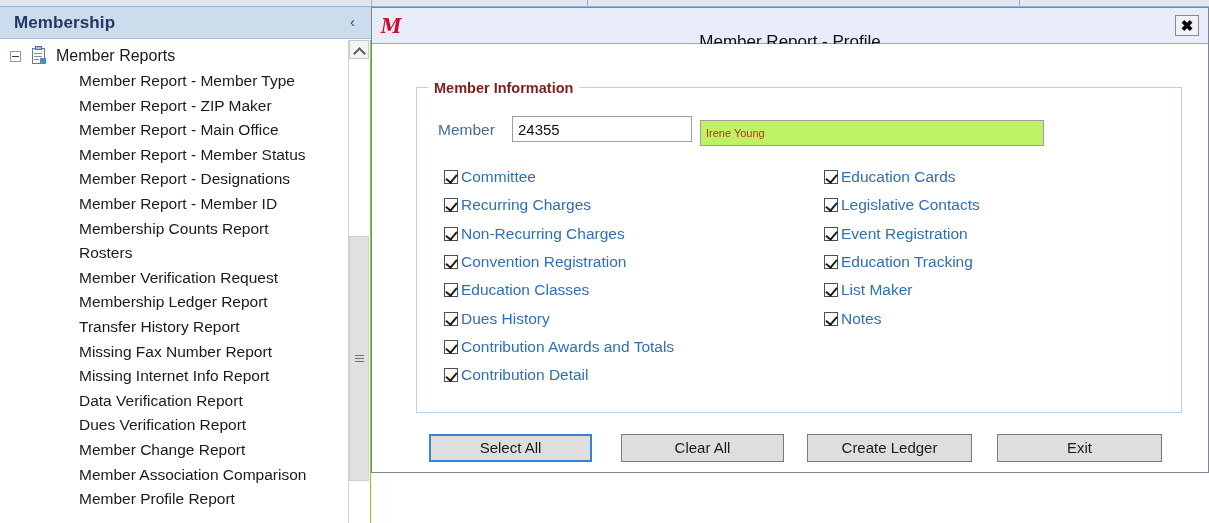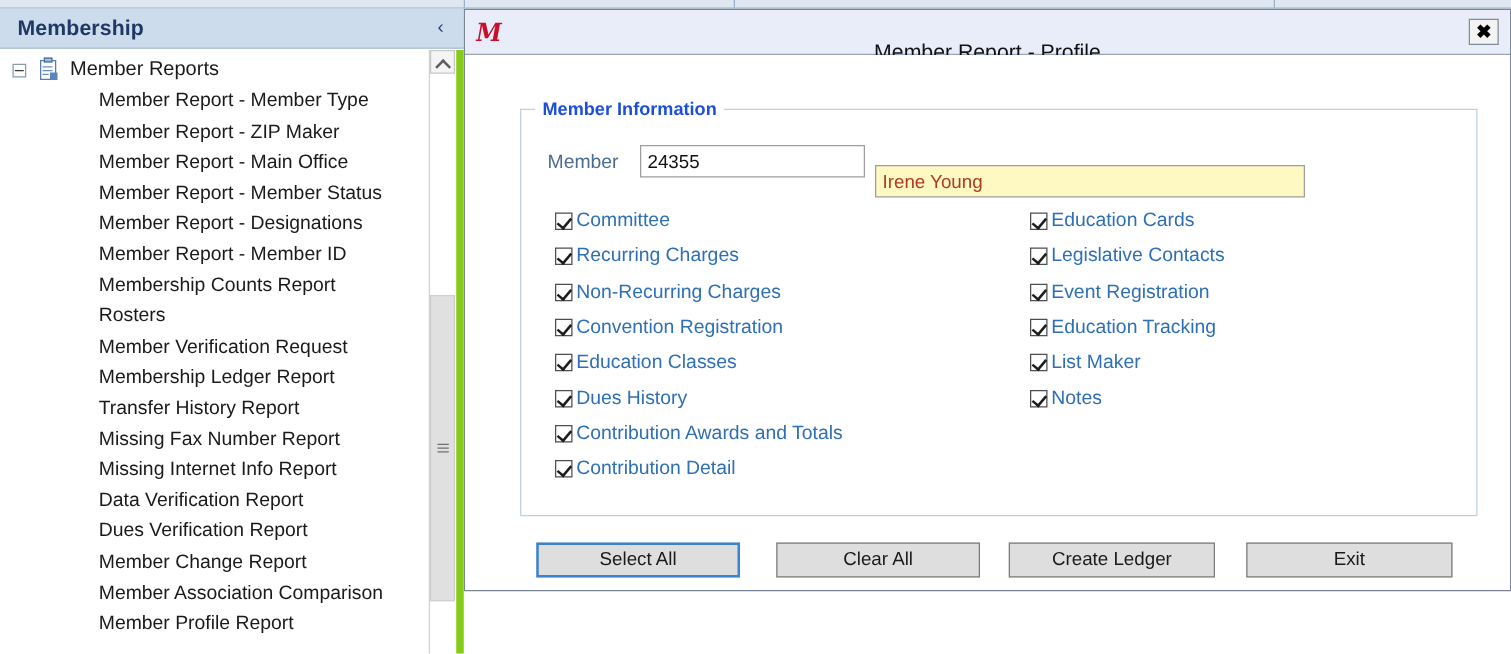--- a/index.html
+++ b/index.html
@@ -70,21 +70,21 @@
     color: #2e4a70;
     cursor: pointer;
     line-height: 18px;
   }
 
   .tree-pane {
     position: absolute;
     left: 0; top: 33px;
     width: 371px; height: 483px;
     background: #ffffff;
-    border-right: 6px solid #84cc16;
+    border-right: 1px solid #84cc16;
     box-sizing: border-box;
     overflow: hidden;
   }
 
   .tree-root {
     position: absolute;
     left: 0; top: 3px;
     width: 350px;
     height: 26px;
     display: flex;
@@ -283,21 +283,21 @@
     border: 1px solid #bfd0e2;
     box-sizing: border-box;
   }
   .group-legend {
     position: absolute;
     left: 56px; top: 36px;
     background: #ffffff;
     padding: 0 6px;
     font-size: 14.5px;
     font-weight: bold;
-    color: #1d4ed8;
+    color: #7f1d1d;
   }
 
   .member-row {
     position: absolute;
     left: 44px; top: 72px;
     width: 766px; height: 30px;
   }
   .member-label {
     position: absolute;
     left: 22px; top: 5px;
@@ -312,27 +312,27 @@
     border: 1px solid #9e9e9e;
     box-sizing: border-box;
     font-family: "Liberation Sans", sans-serif;
     font-size: 15px;
     color: #111111;
     padding: 0 5px;
     outline: none;
   }
   .member-name-input {
     position: absolute;
-    left: 284px; top: 16px;
+    left: 284px; top: 4px;
     width: 344px; height: 26px;
-    background: #fef9c3;
+    background: #bef264;
     border: 1px solid #9e9e9e;
     box-sizing: border-box;
     font-family: "Liberation Sans", sans-serif;
-    font-size: 15px;
+    font-size: 11px;
     color: #b03a21;
     padding: 0 5px;
     outline: none;
   }
 
   
   .cb-col {
     position: absolute;
     top: 119px;
   }

